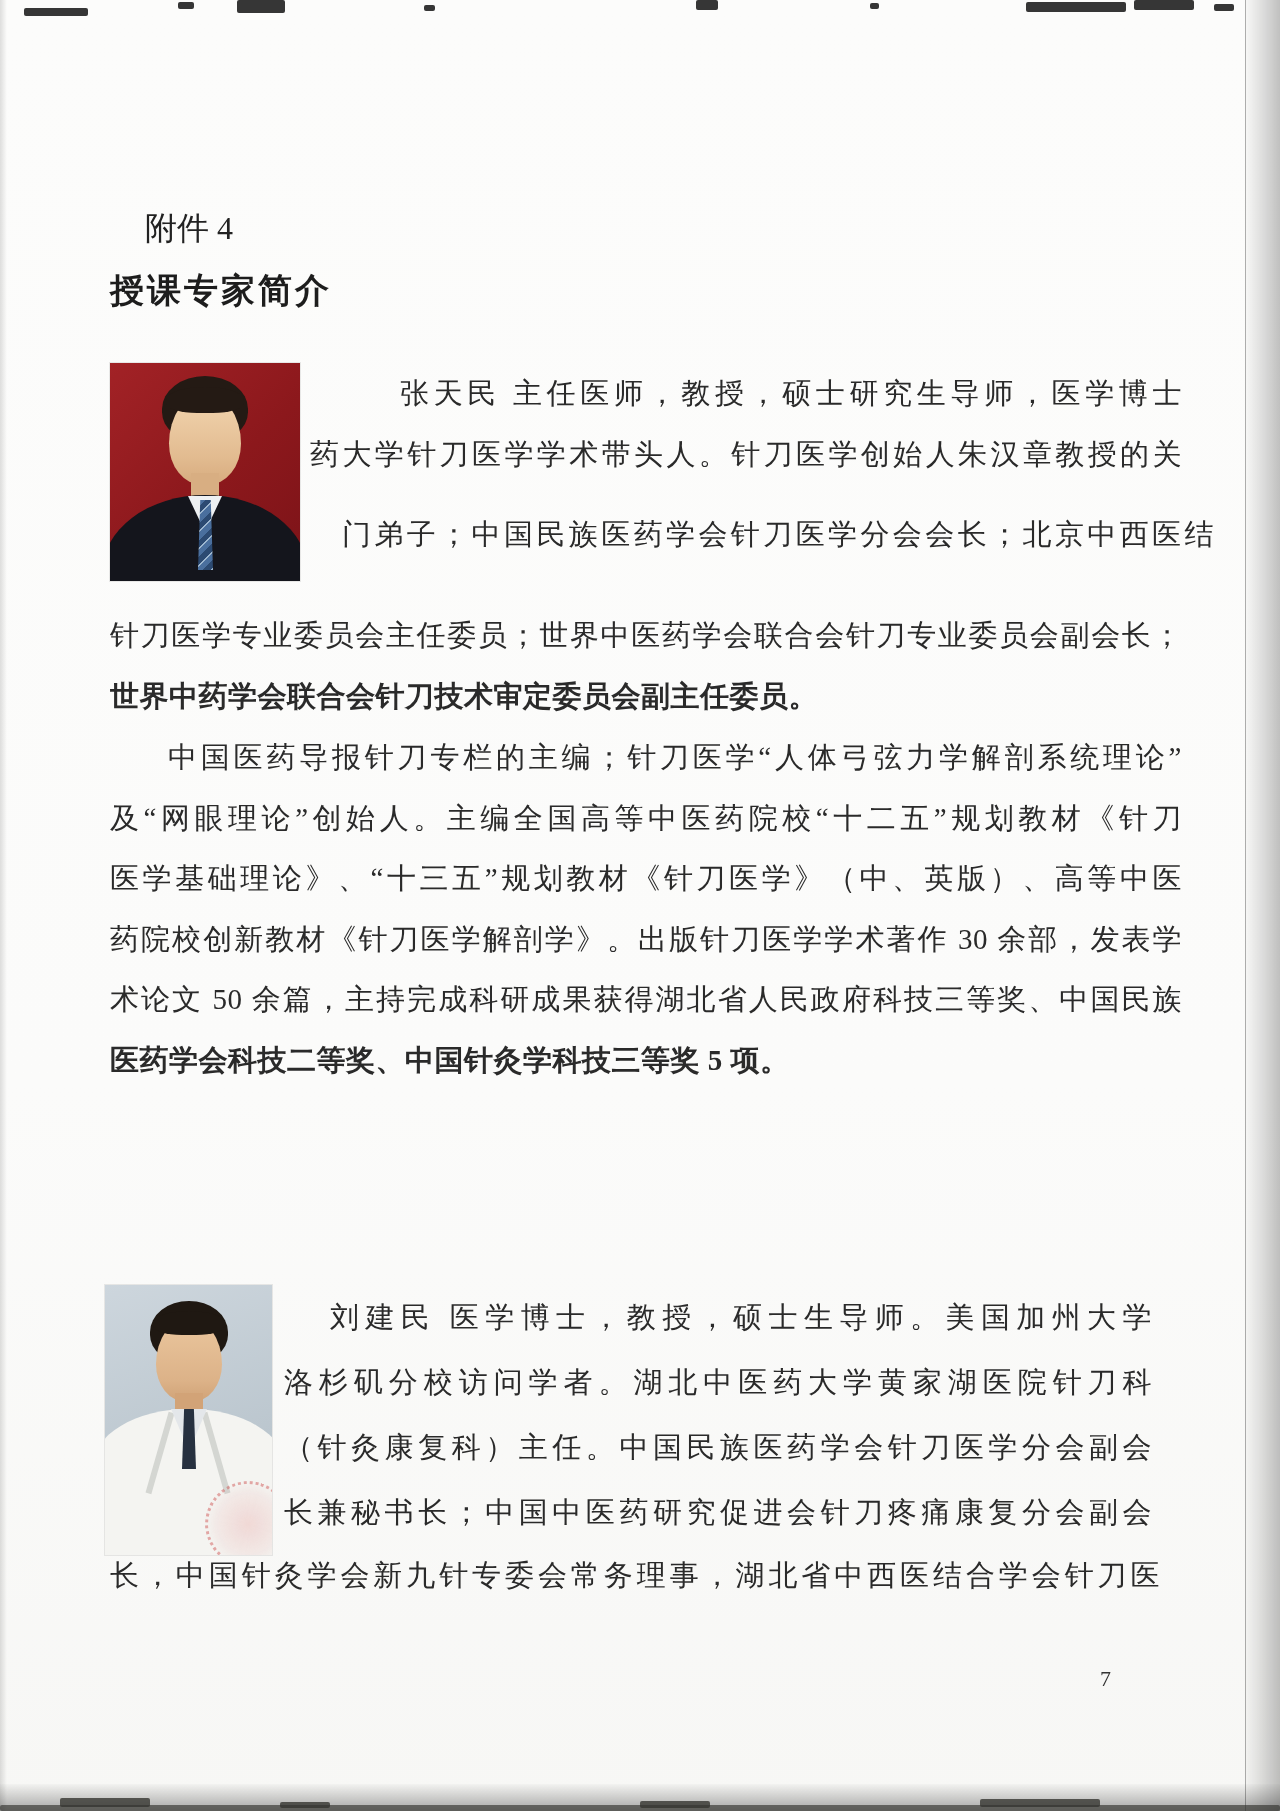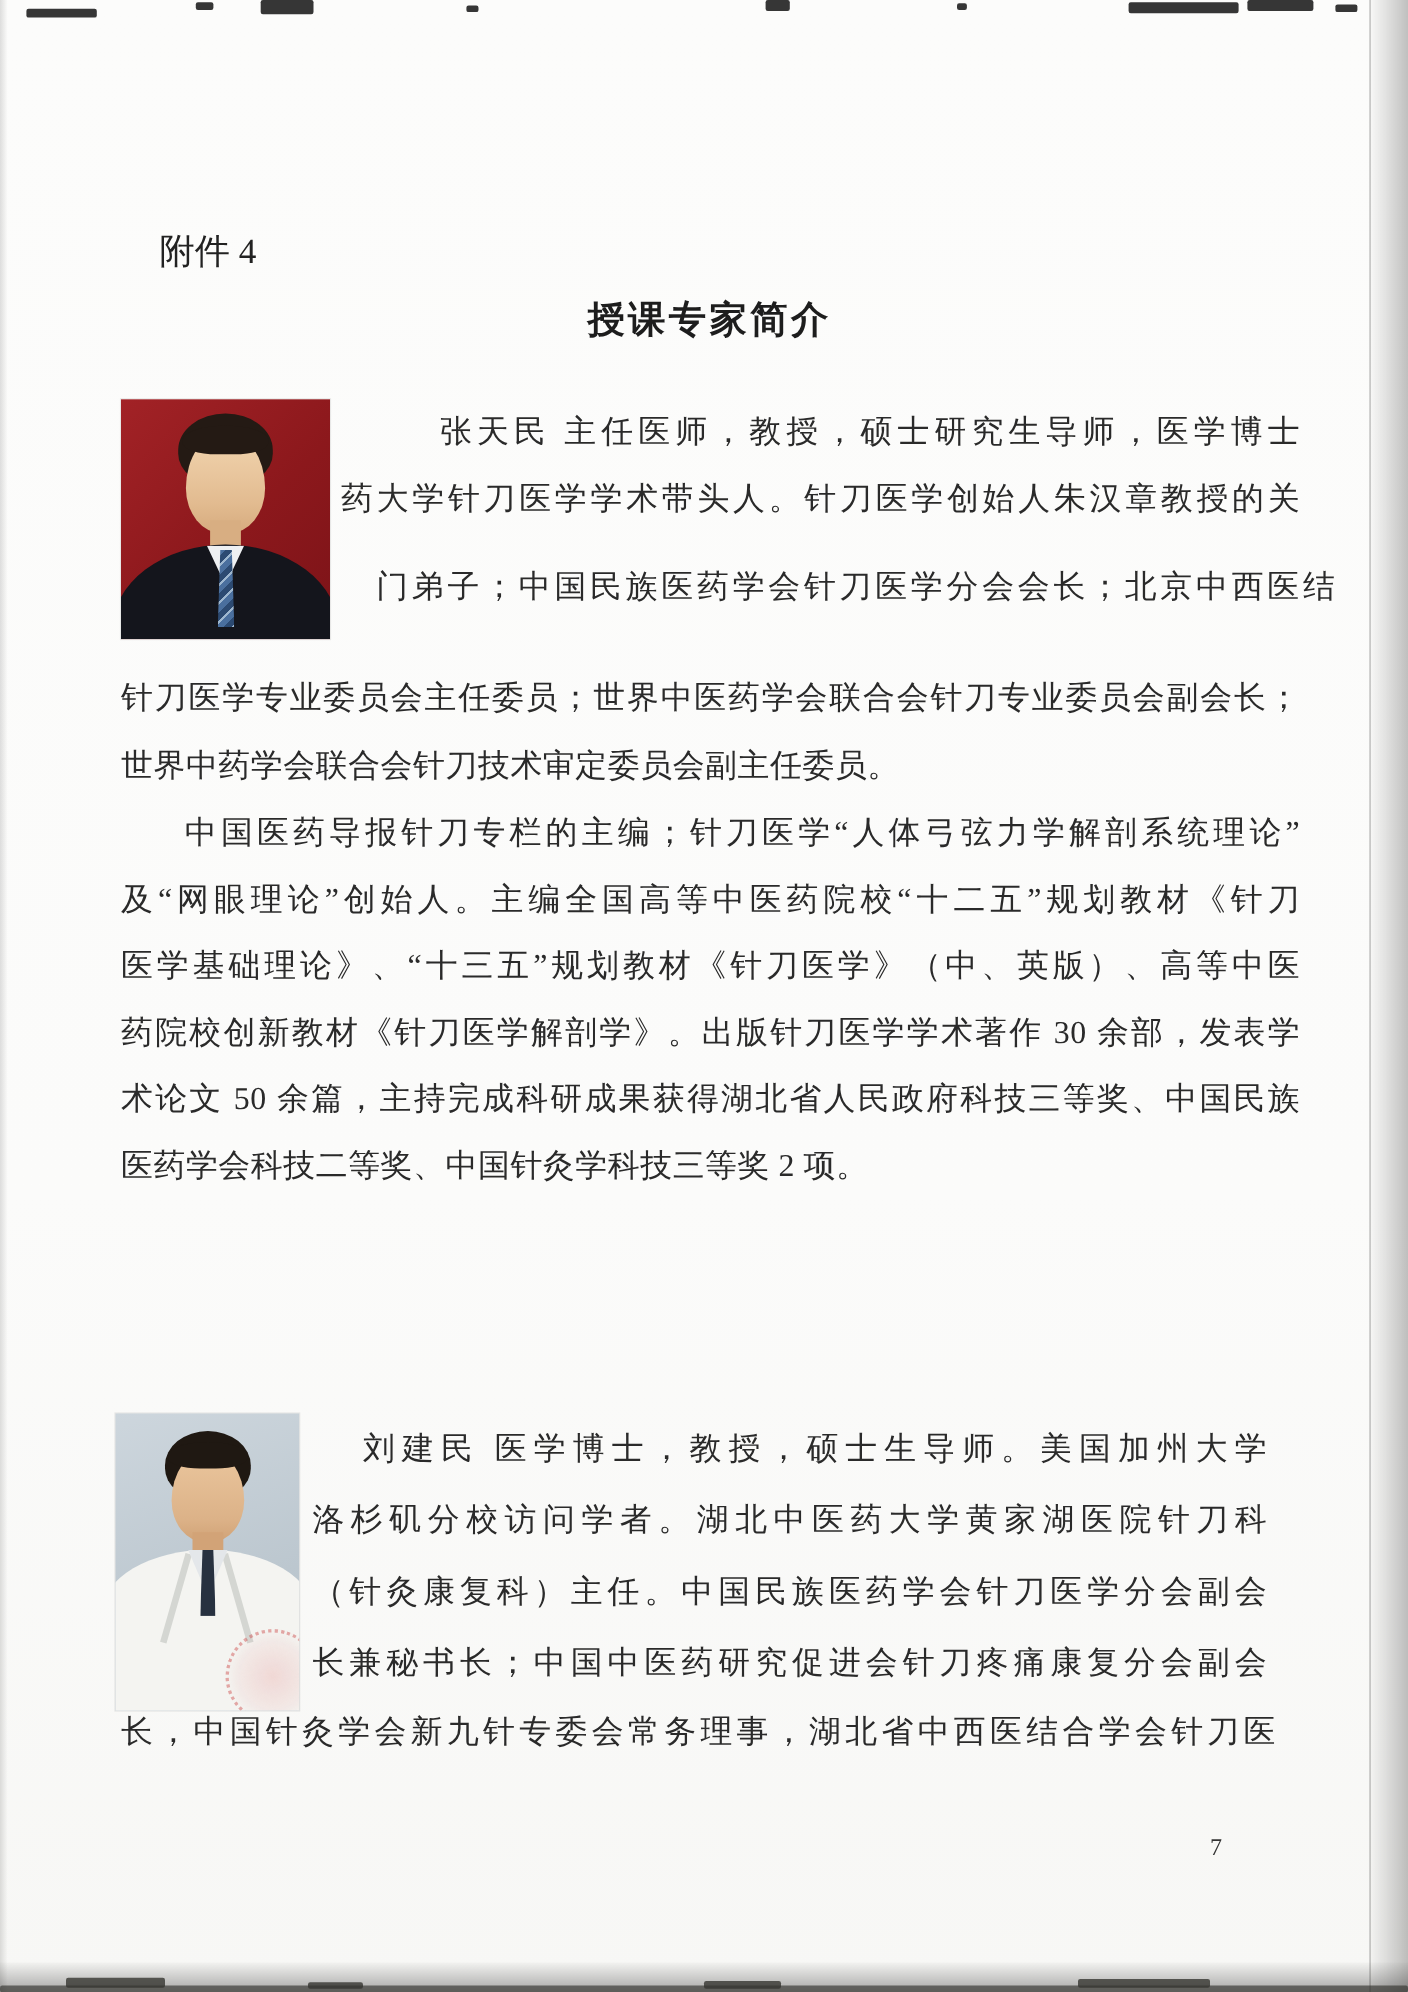--- a/index.html
+++ b/index.html
@@ -21,28 +21,28 @@
     height:44px;
     color:#2a2a2a;
     letter-spacing:.5px;
     overflow:hidden;
   }
   .just{
     text-align:justify;
     text-align-last:justify;
     white-space:normal;
   }
-  .nowrap{white-space:nowrap;}
+  .nowrap{white-space:nowrap;font-weight:bold;}
   .attachment{
     position:absolute;left:145px;top:207px;
     font-size:32px;color:#222;
   }
   .doc-title{
     position:absolute;left:110px;top:268px;width:1070px;
-    text-align:center;font-size:34px;font-weight:bold;color:#1d1d1d;
+    font-size:34px;font-weight:bold;color:#1d1d1d;
     letter-spacing:3px;
   }
   .page-num{
     position:absolute;left:1100px;top:1666px;
     font-size:22px;color:#333;
   }
   
   .photo{position:absolute;overflow:hidden;box-shadow:0 0 0 1px rgba(0,0,0,.08);}
   .photo *{position:absolute;}
   #photo1{left:110px;top:363px;width:190px;height:218px;
@@ -138,21 +138,21 @@
   <div class="line just" style="left:310px;top:432px;width:872px;">药大学针刀医学学术带头人。针刀医学创始人朱汉章教授的关</div>
   <div class="line just" style="left:310px;top:512px;width:872px;margin-left:32px;">门弟子；中国民族医药学会针刀医学分会会长；北京中西医结</div>
   <div class="line just" style="left:110px;top:613px;width:1072px;">针刀医学专业委员会主任委员；世界中医药学会联合会针刀专业委员会副会长；</div>
   <div class="line nowrap" style="left:110px;top:674px;">世界中药学会联合会针刀技术审定委员会副主任委员。</div>
 
   <div class="line just" style="left:168px;top:735px;width:1014px;">中国医药导报针刀专栏的主编；针刀医学“人体弓弦力学解剖系统理论”</div>
   <div class="line just" style="left:110px;top:796px;width:1072px;">及“网眼理论”创始人。主编全国高等中医药院校“十二五”规划教材《针刀</div>
   <div class="line just" style="left:110px;top:856px;width:1072px;">医学基础理论》、“十三五”规划教材《针刀医学》（中、英版）、高等中医</div>
   <div class="line just" style="left:110px;top:917px;width:1072px;">药院校创新教材《针刀医学解剖学》。出版针刀医学学术著作 30 余部，发表学</div>
   <div class="line just" style="left:110px;top:977px;width:1072px;">术论文 50 余篇，主持完成科研成果获得湖北省人民政府科技三等奖、中国民族</div>
-  <div class="line nowrap" style="left:110px;top:1038px;">医药学会科技二等奖、中国针灸学科技三等奖 2 项。</div>
+  <div class="line nowrap" style="left:110px;top:1038px;">医药学会科技二等奖、中国针灸学科技三等奖 5 项。</div>
 
   <div id="photo2" class="photo">
     <div class="hair"></div>
     <div class="face"></div>
     <div class="fringe"></div>
     <div class="neck"></div>
     <div class="coat"></div>
     <div class="lapel-l"></div>
     <div class="lapel-r"></div>
     <div class="shirt"></div>

